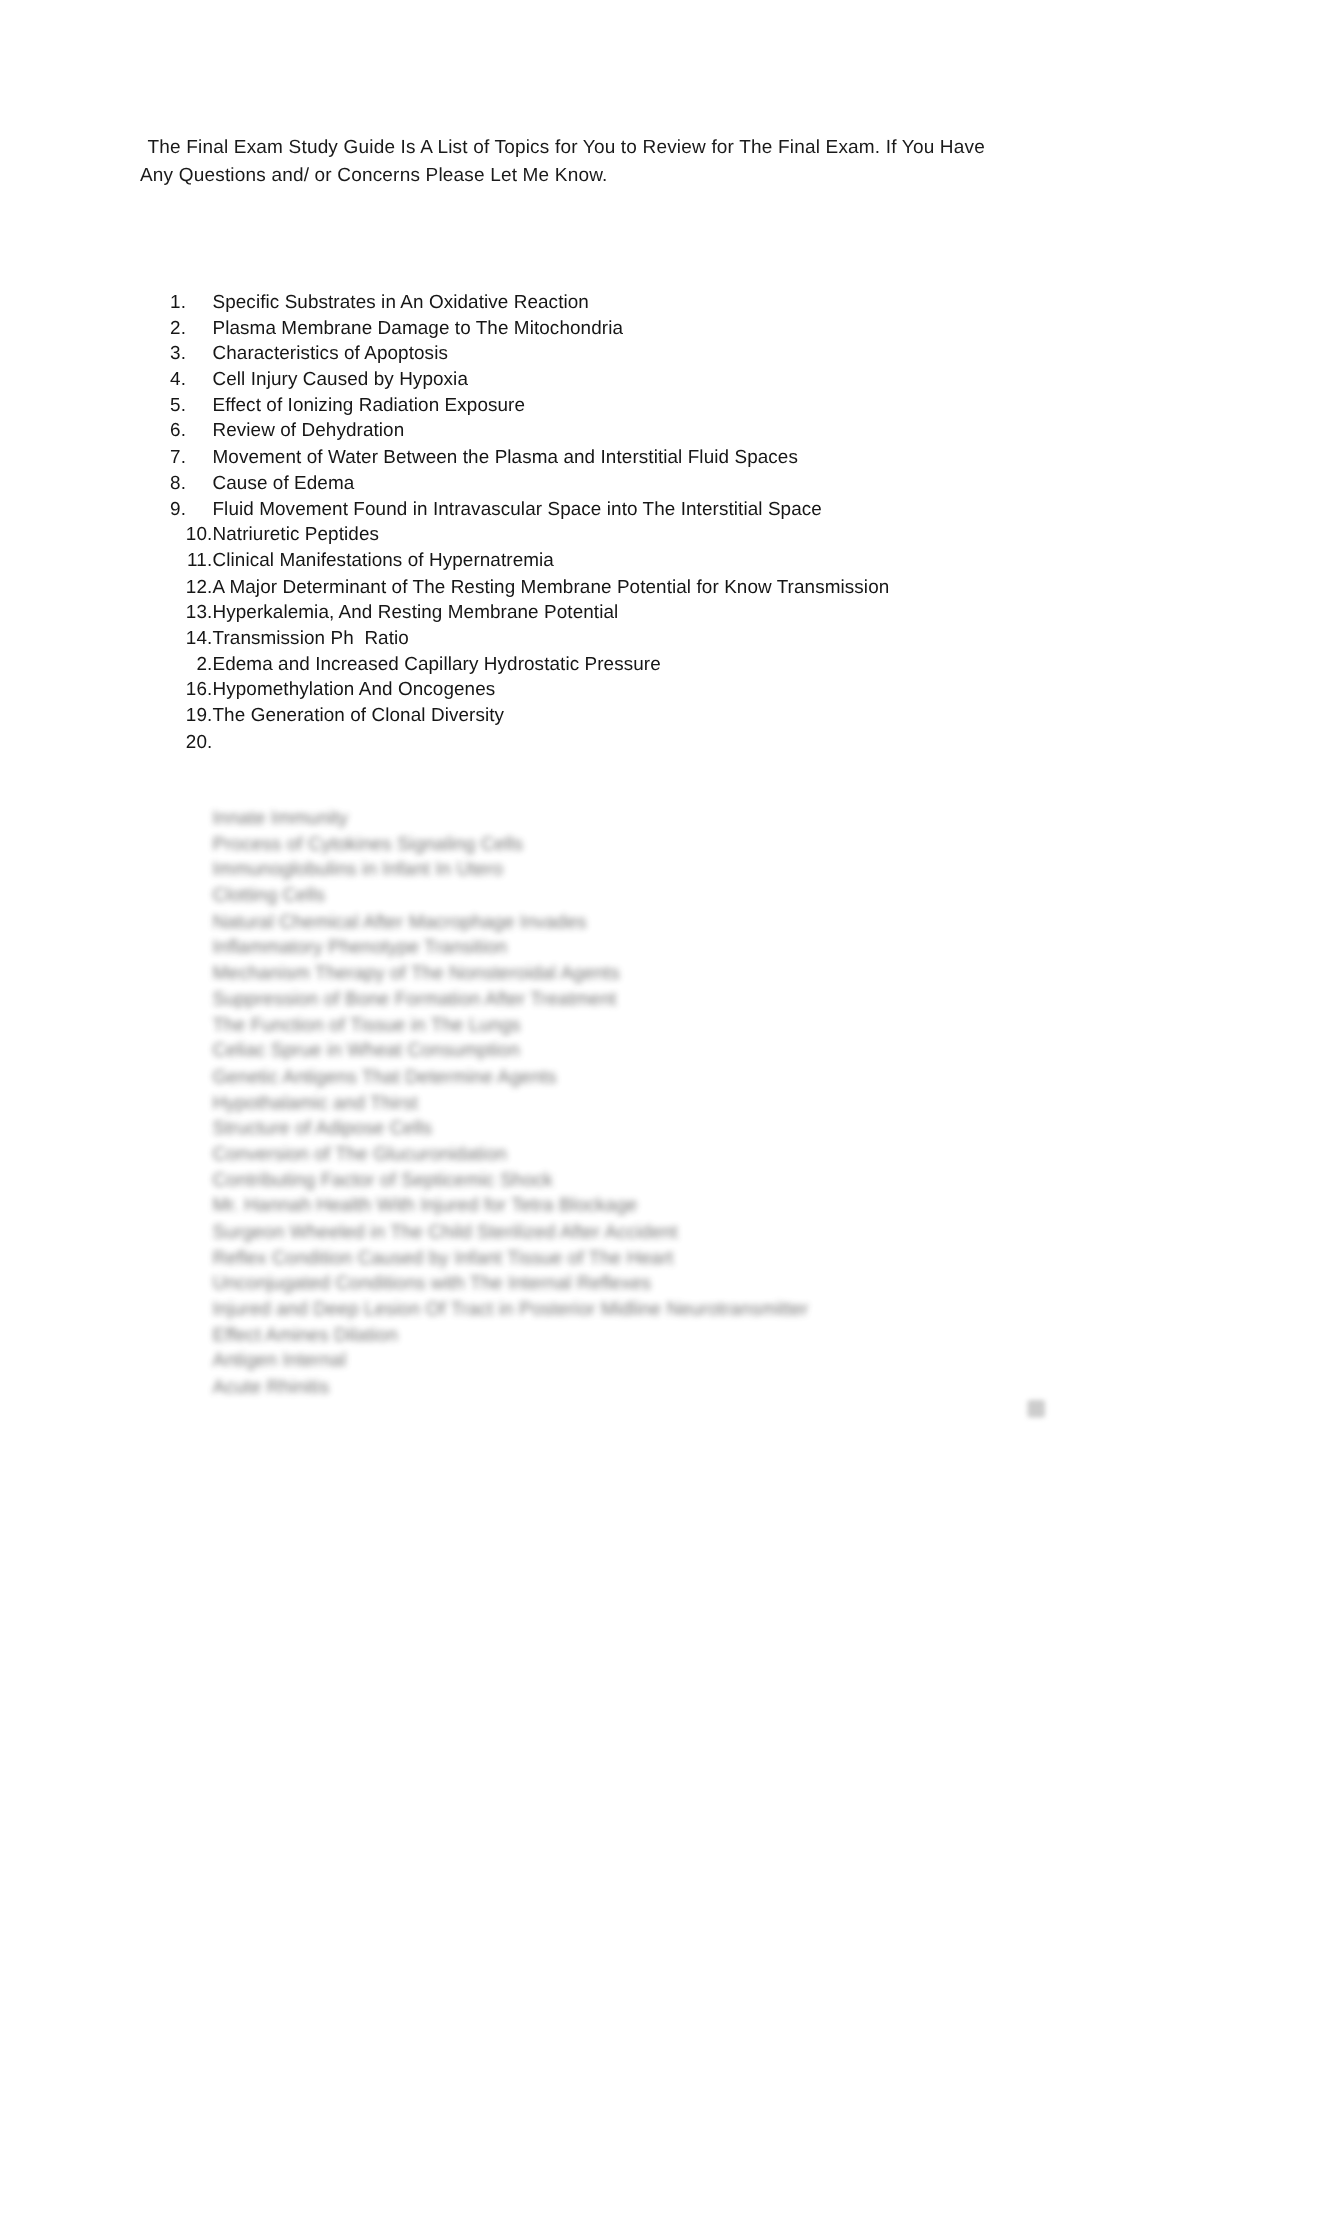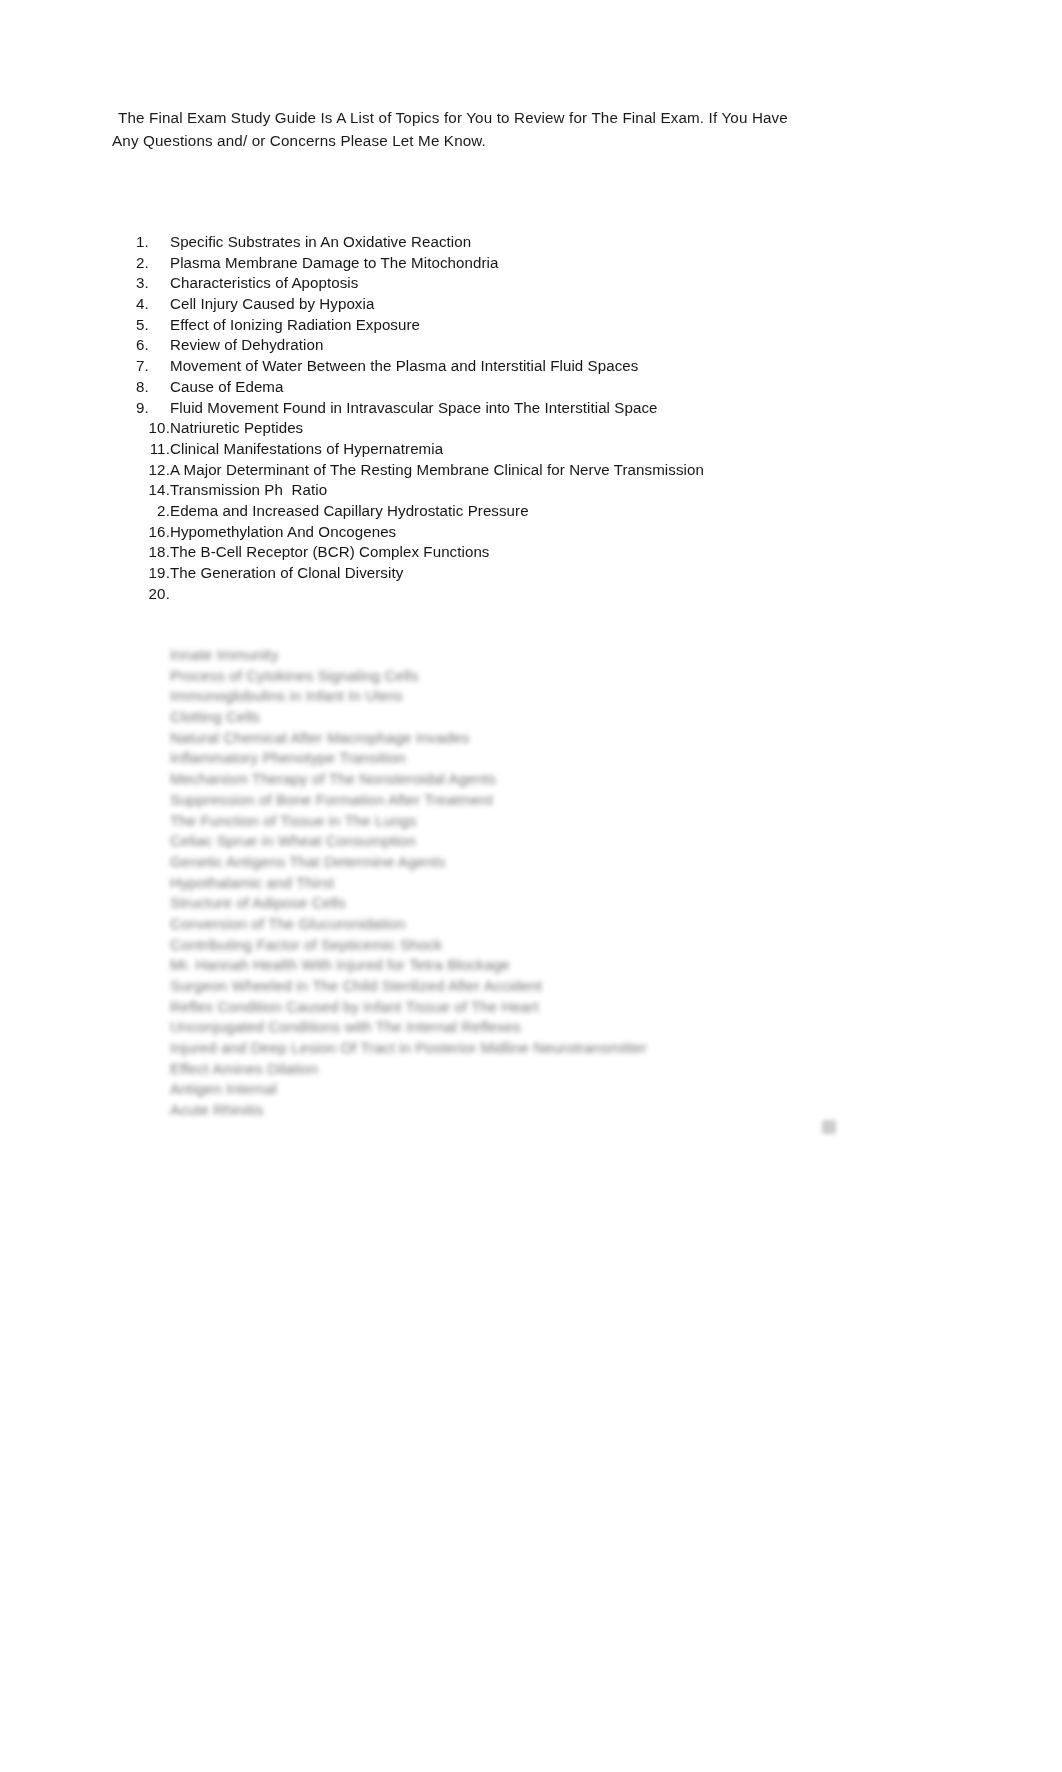--- a/index.html
+++ b/index.html
@@ -103,25 +103,25 @@
     <div class="row"><span class="num">2.</span><span class="txt">Plasma Membrane Damage to The Mitochondria</span></div>
     <div class="row"><span class="num">3.</span><span class="txt">Characteristics of Apoptosis</span></div>
     <div class="row"><span class="num">4.</span><span class="txt">Cell Injury Caused by Hypoxia</span></div>
     <div class="row"><span class="num">5.</span><span class="txt">Effect of Ionizing Radiation Exposure</span></div>
     <div class="row"><span class="num">6.</span><span class="txt">Review of Dehydration</span></div>
     <div class="row"><span class="num">7.</span><span class="txt">Movement of Water Between the Plasma and Interstitial Fluid Spaces</span></div>
     <div class="row"><span class="num">8.</span><span class="txt">Cause of Edema</span></div>
     <div class="row"><span class="num">9.</span><span class="txt">Fluid Movement Found in Intravascular Space into The Interstitial Space</span></div>
     <div class="row"><span class="num wide">10.</span><span class="txt">Natriuretic Peptides</span></div>
     <div class="row"><span class="num wide">11.</span><span class="txt">Clinical Manifestations of Hypernatremia</span></div>
-    <div class="row"><span class="num wide">12.</span><span class="txt">A Major Determinant of The Resting Membrane Clinical for Nerve Transmission</span></div>
+    <div class="row"><span class="num wide">12.</span><span class="txt">A Major Determinant of The Resting Membrane Potential for Know Transmission</span></div>
+    <div class="row"><span class="num wide">13.</span><span class="txt">Hyperkalemia, And Resting Membrane Potential</span></div>
     <div class="row"><span class="num wide">14.</span><span class="txt">Transmission Ph  Ratio</span></div>
     <div class="row"><span class="num wide">2.</span><span class="txt">Edema and Increased Capillary Hydrostatic Pressure</span></div>
     <div class="row"><span class="num wide">16.</span><span class="txt">Hypomethylation And Oncogenes</span></div>
-    <div class="row"><span class="num wide">18.</span><span class="txt">The B-Cell Receptor (BCR) Complex Functions</span></div>
     <div class="row"><span class="num wide">19.</span><span class="txt">The Generation of Clonal Diversity</span></div>
     <div class="row"><span class="num wide">20.</span><span class="txt"></span></div>
   </div>
 
   <div class="blur-list">
     <div class="blur-row"><span class="num"></span><span class="txt">Innate Immunity</span></div>
     <div class="blur-row"><span class="num"></span><span class="txt">Process of Cytokines Signaling Cells</span></div>
     <div class="blur-row"><span class="num"></span><span class="txt">Immunoglobulins in Infant In Utero</span></div>
     <div class="blur-row"><span class="num"></span><span class="txt">Clotting Cells</span></div>
     <div class="blur-row"><span class="num"></span><span class="txt">Natural Chemical After Macrophage Invades</span></div>

